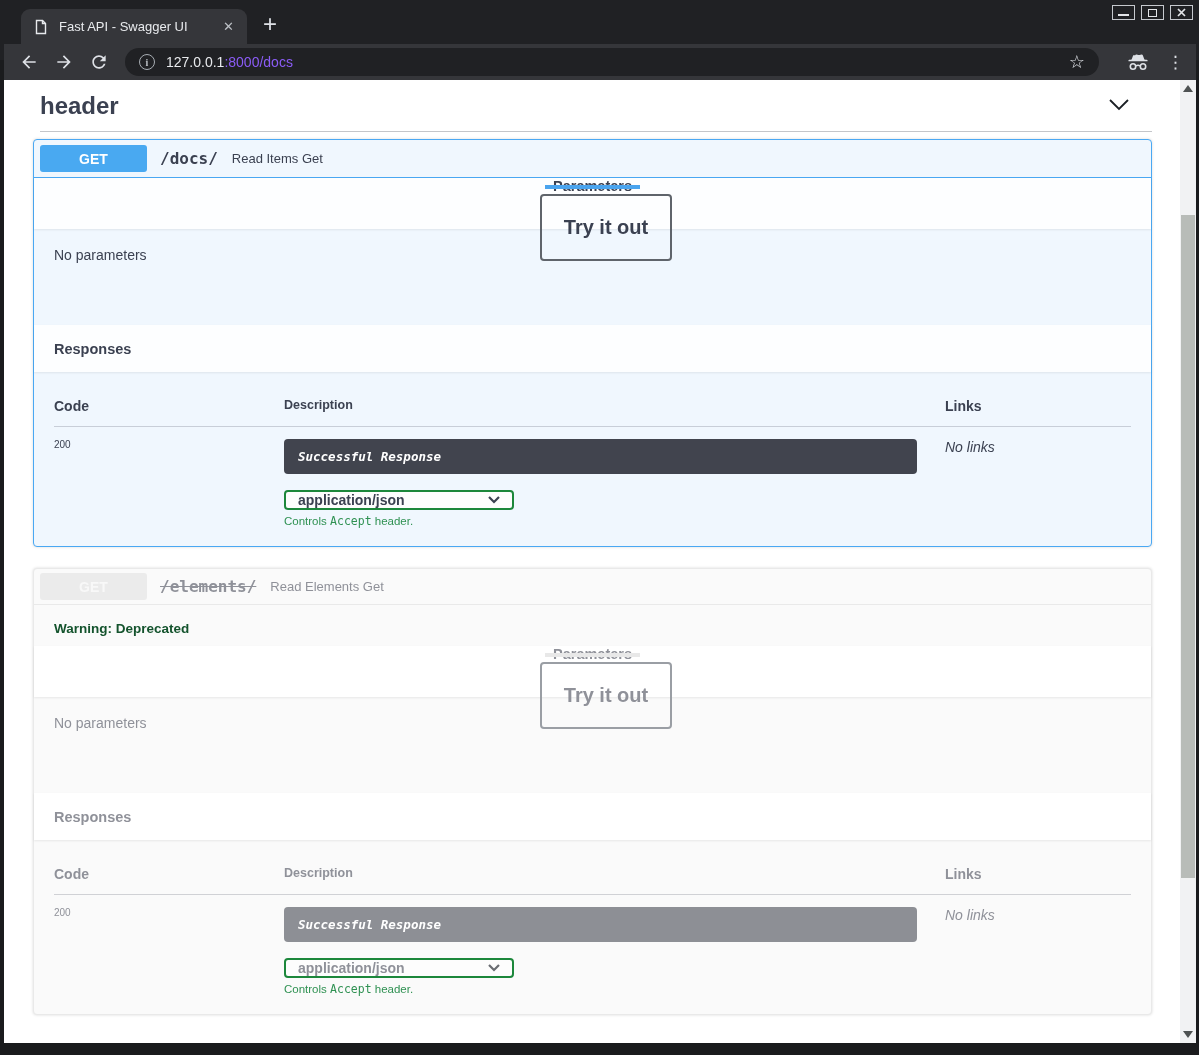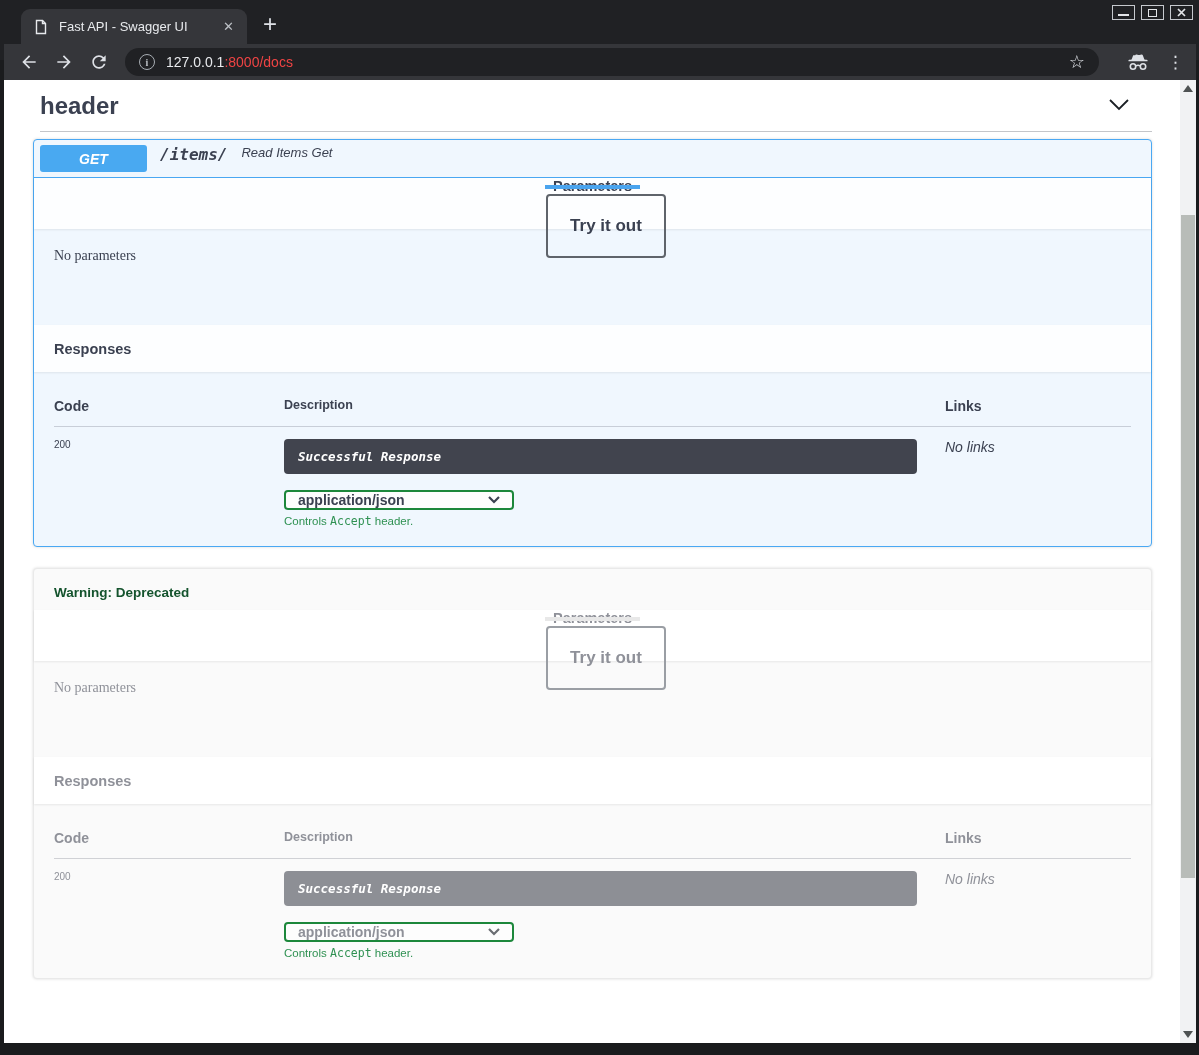--- a/index.html
+++ b/index.html
@@ -24,21 +24,21 @@
              display:flex; align-items:center; padding:0 12px 0 10px; }
   .nav-btn { width:30px; display:flex; justify-content:center; margin-right:5px; }
   .nav-btn svg { width:20px; height:20px; fill:#dee1e6; }
   .omnibox { flex:1; height:28px; background:#202124; border-radius:14px; margin:0 12px 0 6px;
              display:flex; align-items:center; padding:0 14px; }
   .info-badge { width:16px; height:16px; min-width:16px; border-radius:50%; border:1.5px solid #a7adb3;
                 color:#bdc1c6; font-size:10px; font-weight:bold; display:flex; align-items:center;
                 justify-content:center; margin-right:11px; font-family:"Liberation Serif",serif; }
   .url { font-size:14px; white-space:nowrap; }
   .url-host { color:#e8eaed; }
-  .url-rest { color:#ef4444; }
+  .url-rest { color:#8b5cf6; }
   .star-btn { margin-left:auto; color:#dee1e6; font-size:18px; line-height:18px; }
   .incog-btn { margin-left:14px; display:flex; }
   .kebab-btn { color:#dee1e6; font-size:17px; margin-left:16px; line-height:17px; }
 
   
   .page { position:absolute; top:80px; left:4px; right:3px; bottom:12px; background:#fff; overflow:hidden; }
   .scrollbar { position:absolute; top:0; right:0; width:16px; height:100%; background:#f1f2f3; }
   .sb-up { position:absolute; top:5px; left:3px; width:0; height:0;
            border-left:5px solid transparent; border-right:5px solid transparent; border-bottom:7px solid #4e5252; }
   .sb-down { position:absolute; bottom:5px; left:3px; width:0; height:0;
@@ -48,21 +48,21 @@
   .content { position:absolute; top:0; left:0; right:16px; bottom:0; padding:10px 28px 0 29px; }
 
   .tag-header { display:flex; align-items:center; justify-content:space-between; padding:2px 22px 0 7px; }
   .tag-title { font-size:24px; font-weight:bold; color:#3b4151; }
   .tag-divider { border-bottom:1px solid rgba(59,65,81,.3); margin:11px 0 7px 7px; }
 
   .opblock { border:1px solid; border-radius:4px; box-shadow:0 0 3px rgba(0,0,0,.15); margin-bottom:21px; }
   .opblock.get { border-color:#4aa8f3; background:#f0f7fe; }
   .opblock.deprecated { border-color:#e9e9e9; background:#fafafa; }
 
-  .op-summary { display:flex; align-items:flex-start; padding:5px 6px; cursor:pointer;font-style:italic; }
+  .op-summary { display:flex; align-items:center; padding:5px 6px; cursor:pointer; }
   .get .op-summary { height:38px; border-bottom:1px solid #4aa8f3; }
   .deprecated .op-summary { height:36px; border-bottom:1px solid #e9e9e9; }
   .method-badge { width:107px; height:27px; border-radius:3px; font-weight:bold; font-size:14px;
                   display:flex; align-items:center; justify-content:center; color:#fff; }
   .get .method-badge { background:#49a9f1; }
   .deprecated .method-badge { background:#ebebeb; color:#f8f8f8; }
   .op-path { font-family:"DejaVu Sans Mono", monospace; font-weight:bold; font-size:16px; color:#3b4151; margin-left:13px; }
   .deprecated .op-path { color:#8f9199; text-decoration:line-through; }
   .op-desc { font-size:13px; color:#3b4151; margin-left:14px; }
   .deprecated .op-desc { color:#8f9199; }
@@ -70,25 +70,25 @@
   .dep-warning { padding:16px 20px 10px; font-weight:bold; font-size:13.5px; color:#14532d; }
 
   .sec-header { background:rgba(255,255,255,.85); height:51px; padding:0 20px; display:flex;
                 align-items:center; justify-content:space-between; box-shadow:0 1px 2px rgba(0,0,0,.08);flex-direction:column; }
   .tab-item { position:relative; height:100%; display:flex; align-items:center;
               font-weight:bold; font-size:14.5px; color:#3b4151; cursor:pointer; }
   .deprecated .tab-item { color:#8f9199; }
   .tab-item::after { content:""; position:absolute; left:-8px; right:-8px; bottom:5px; height:4px; background:#4aa4ee; }
   .deprecated .tab-item::after { background:#e8e8e8; }
   .tryout-btn { border:2px solid #5f646b; border-radius:4px; background:transparent; font-weight:bold;
-                font-size:17px; color:#3b4151; padding:20px 22px; cursor:pointer; font-family:inherit;margin-left:27px; }
+                font-size:20px; color:#3b4151; padding:20px 22px; cursor:pointer; font-family:inherit;margin-left:27px; }
   .deprecated .tryout-btn { border-color:#9a9ea4; color:#8f9199; }
 
   .body-section { min-height:96px; padding:17px 20px; }
-  .no-params { font-size:14px; color:#3b4151;font-family:Liberation Serif, serif; }
+  .no-params { font-size:14px; color:#3b4151; }
   .deprecated .no-params { color:#8f9199; }
 
   .resp-header { background:rgba(255,255,255,.85); height:47px; padding:0 20px; display:flex; align-items:center;
                  font-weight:bold; font-size:14.5px; color:#3b4151; box-shadow:0 1px 2px rgba(0,0,0,.08); }
   .deprecated .resp-header { color:#8f9199; }
 
   .resp-area { padding:26px 0 18px 20px; }
   .resp-grid { display:grid; grid-template-columns:230px 661px 1fr; }
   .resp-th { font-weight:bold; color:#3b4151; padding-bottom:12px; }
   .deprecated .resp-th { color:#8f9199; }
@@ -186,21 +186,21 @@
           <svg width="22" height="13" viewBox="0 0 22 13">
               <path d="M2 2l9 9 9-9" fill="none" stroke="#1b1f24" stroke-width="1.8"></path>
             </svg>
         </span>
       </div>
       <div class="tag-divider"></div>
 
       <div class="opblock get">
         <div class="op-summary">
           <span class="method-badge">GET</span>
-          <span class="op-path">/items/</span>
+          <span class="op-path">/docs/</span>
           <span class="op-desc">Read Items Get</span>
         </div>
         <div class="sec-header">
           <span class="tab-item">Parameters</span>
           <button class="tryout-btn">Try it out</button>
         </div>
         <div class="body-section">
           <span class="no-params">No parameters</span>
         </div>
         <div class="resp-header">
@@ -222,20 +222,25 @@
                   </svg>
               </div>
               <div class="accept-msg"><span>Controls </span><span class="accept-mono">Accept</span><span> header.</span></div>
             </div>
             <div class="resp-cell links-cell">No links</div>
           </div>
         </div>
       </div>
 
       <div class="opblock deprecated">
+        <div class="op-summary">
+          <span class="method-badge">GET</span>
+          <span class="op-path">/elements/</span>
+          <span class="op-desc">Read Elements Get</span>
+        </div>
         <div class="dep-warning">Warning: Deprecated</div>
         <div class="sec-header">
           <span class="tab-item">Parameters</span>
           <button class="tryout-btn">Try it out</button>
         </div>
         <div class="body-section">
           <span class="no-params">No parameters</span>
         </div>
         <div class="resp-header">
           <span>Responses</span>

